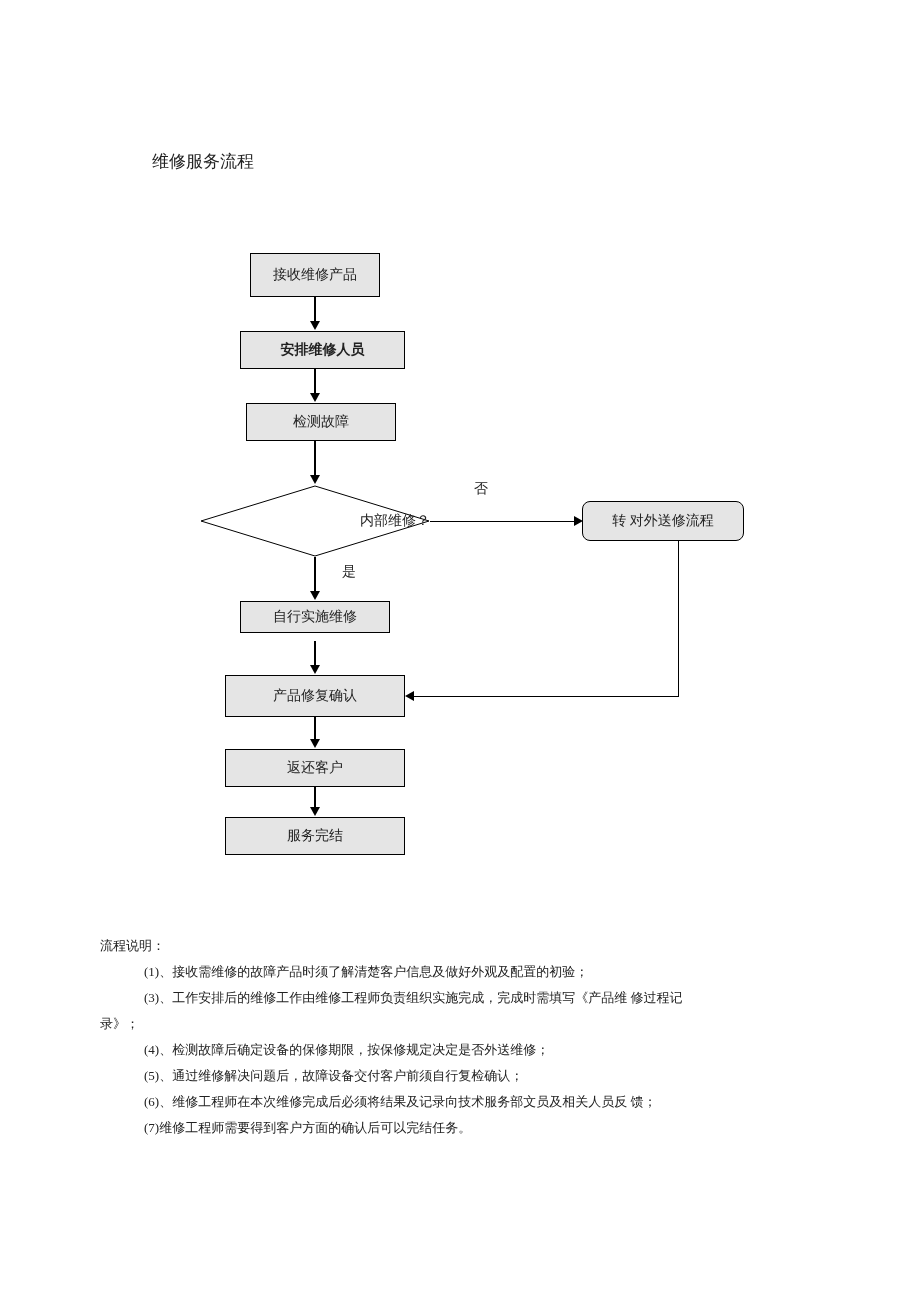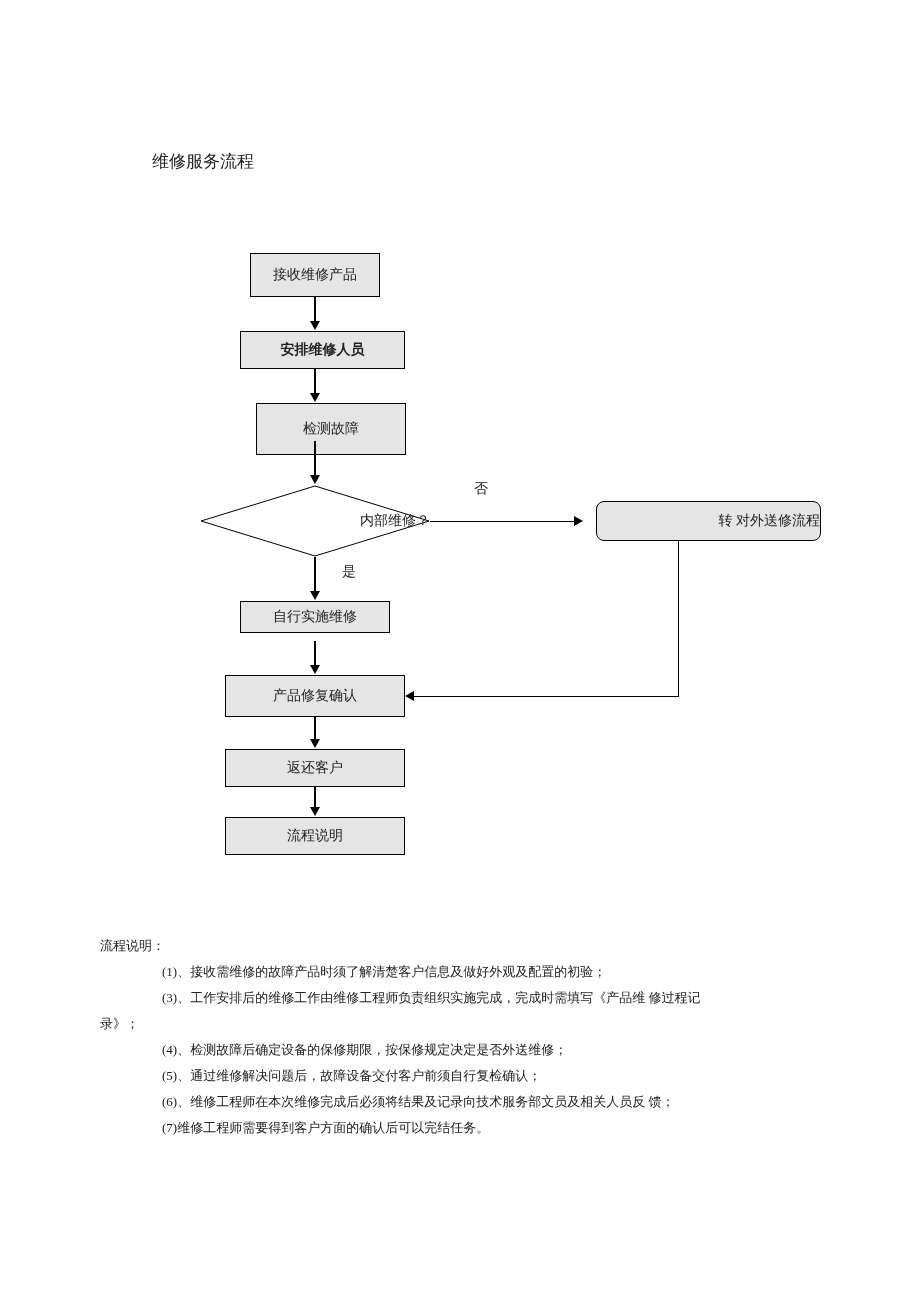--- a/index.html
+++ b/index.html
@@ -79,21 +79,21 @@
     border-left: 9px solid #000;
   }
 
   .notes {
     margin-top: 30px;
   }
   .notes-title, .notes-line {
     font-size: 13px;
     line-height: 26px;
   }
-  .notes-line { margin-left: 62px; }
+  .notes-line { margin-left: 44px; }
   .notes-cont { margin-left: 0; }
 </style>
 </head>
 <body>
 
 <div class="page">
   <div class="title">维修服务流程</div>
 
   <div class="flow-area">
 
@@ -102,41 +102,41 @@
     </div>
     <div class="arrow-v" style="left:164px; top:44px; height:26px;"></div>
     <div class="arrow-down-head" style="left:160px; top:68px;"></div>
 
     <div class="box" style="left:90px; top:78px; width:165px; height:38px;font-weight:bold;">
       <span>安排维修人员</span>
     </div>
     <div class="arrow-v" style="left:164px; top:116px; height:26px;"></div>
     <div class="arrow-down-head" style="left:160px; top:140px;"></div>
 
-    <div class="box" style="left:106px; top:150px; width:150px; height:52px;">
+    <div class="box" style="left:96px; top:150px; width:150px; height:38px;">
       <span>检测故障</span>
     </div>
     <div class="arrow-v" style="left:164px; top:188px; height:36px;"></div>
     <div class="arrow-down-head" style="left:160px; top:222px;"></div>
 
     <div class="diamond" style="left:50px; top:232px; width:230px; height:72px;">
       <svg width="230" height="72" viewBox="0 0 230 72">
         <polygon points="115,1 229,36 115,71 1,36" fill="#fff" stroke="#000" stroke-width="1"></polygon>
       </svg>
       <div class="dtext">
           <span>内部维修？</span>
         </div>
     </div>
 
     <div class="label" style="left:324px; top:227px;">否</div>
 
     <div class="hline" style="left:280px; top:268px; width:146px;"></div>
     <div class="arrow-right-head" style="left:424px; top:263px;"></div>
 
-    <div class="box rbox" style="left:446px; top:248px; width:225px; height:40px;justify-content:flex-end;">
+    <div class="box rbox" style="left:432px; top:248px; width:162px; height:40px;">
       <span>转  对外送修流程</span>
     </div>
 
     <div class="label" style="left:192px; top:310px;">是</div>
 
     <div class="arrow-v" style="left:164px; top:304px; height:36px;"></div>
     <div class="arrow-down-head" style="left:160px; top:338px;"></div>
 
     <div class="box" style="left:90px; top:348px; width:150px; height:32px;">
       <span>自行实施维修</span>
@@ -155,21 +155,21 @@
     <div class="arrow-v" style="left:164px; top:464px; height:24px;"></div>
     <div class="arrow-down-head" style="left:160px; top:486px;"></div>
 
     <div class="box" style="left:75px; top:496px; width:180px; height:38px;">
       <span>返还客户</span>
     </div>
     <div class="arrow-v" style="left:164px; top:534px; height:22px;"></div>
     <div class="arrow-down-head" style="left:160px; top:554px;"></div>
 
     <div class="box" style="left:75px; top:564px; width:180px; height:38px;">
-      <span>流程说明</span>
+      <span>服务完结</span>
     </div>
   </div>
 
   <div class="notes">
     <div class="notes-title">流程说明：</div>
     <div class="notes-line">(1)、接收需维修的故障产品时须了解清楚客户信息及做好外观及配置的初验；</div>
     <div class="notes-line">(3)、工作安排后的维修工作由维修工程师负责组织实施完成，完成时需填写《产品维  修过程记</div>
     <div class="notes-title notes-cont">录》；</div>
     <div class="notes-line">(4)、检测故障后确定设备的保修期限，按保修规定决定是否外送维修；</div>
     <div class="notes-line">(5)、通过维修解决问题后，故障设备交付客户前须自行复检确认；</div>

